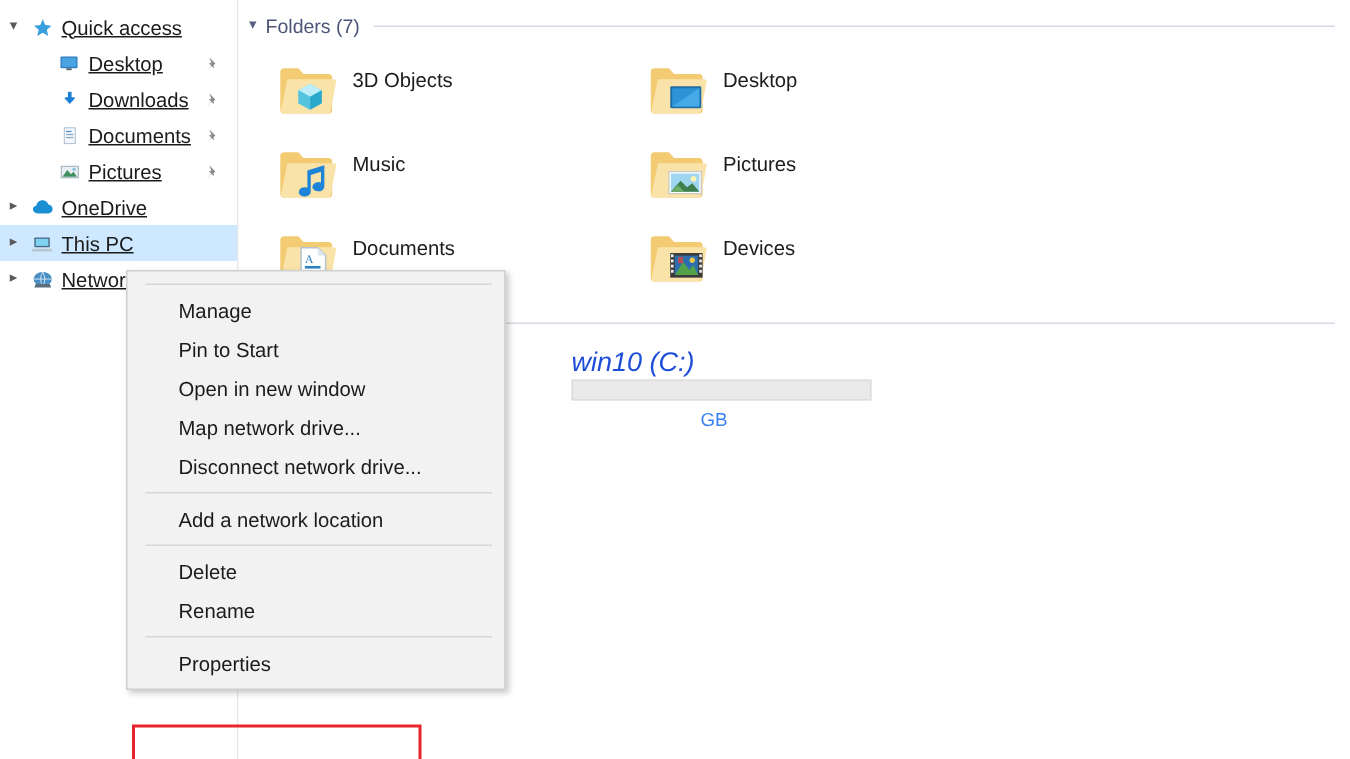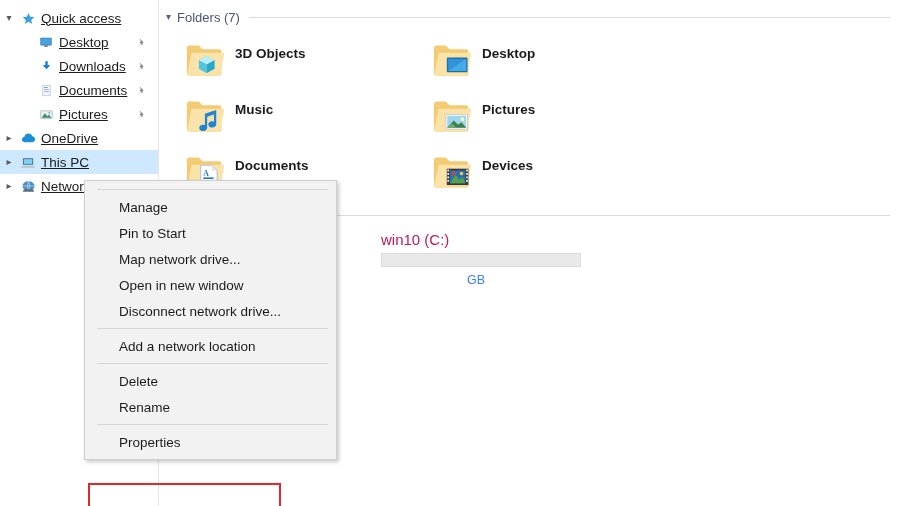--- a/index.html
+++ b/index.html
@@ -92,21 +92,20 @@
     display: flex;
     flex-wrap: wrap;
     padding-left: 22px;
     padding-top: 6px;
   }
   .tile {
     display: flex;
     align-items: center;
     width: 247px;
     height: 56px;
-    font-weight: bold;
   }
   .tile-ico {
     width: 48px; flex: 0 0 48px;
     height: 48px;
     display: flex;
     align-items: center;
     justify-content: center;
   }
   .tile-label {
     font-size: 13.5px;
@@ -114,23 +113,24 @@
     padding-left: 6px;
     margin-bottom: 16px;
     white-space: nowrap;
   }
 
   
   .drive-area { position: relative; height: 86px; padding-left: 22px; padding-top: 6px; }
   .drive-name {
     position: absolute;
     left: 222px; top: 6px;
-    font-size: 15px;
-    color: #be185d;
+    font-size: 18px;
+    color: #1d4ed8;
     white-space: nowrap;
+    font-style: italic;
   }
   .drive-bar {
     position: absolute;
     left: 222px; top: 28px;
     width: 200px; height: 14px;
     background: #e9e9e9;
     border: 1px solid #dcdcdc;
   }
   .drive-bar-fill {
     height: 100%;
@@ -416,22 +416,22 @@
       </div>
     </div>
 
   </div>
 
   <div id="ctxmenu">
     <div id="ctx-items">
         <div class="msep"></div>
         <div class="mi">Manage</div>
         <div class="mi">Pin to Start</div>
+        <div class="mi">Open in new window</div>
         <div class="mi">Map network drive...</div>
-        <div class="mi">Open in new window</div>
         <div class="mi">Disconnect network drive...</div>
         <div class="msep"></div>
         <div class="mi">Add a network location</div>
         <div class="msep"></div>
         <div class="mi">Delete</div>
         <div class="mi">Rename</div>
         <div class="msep"></div>
         <div class="mi">Properties</div>
       </div>
     <div id="prop-highlight" style="top: 302px; height: 28px; left: 3px; width: 193px;"></div>

